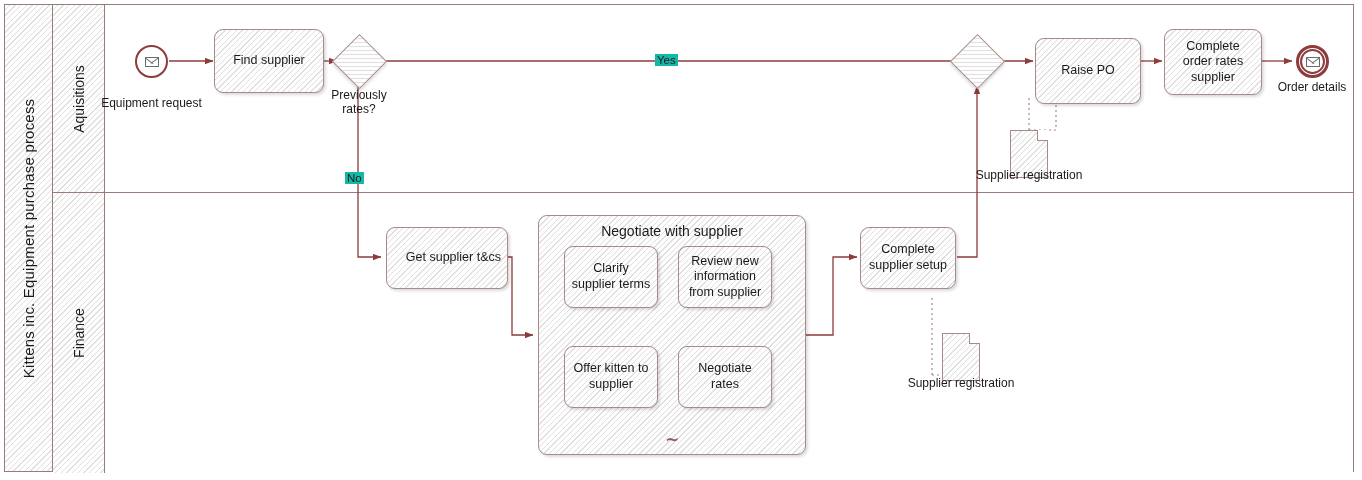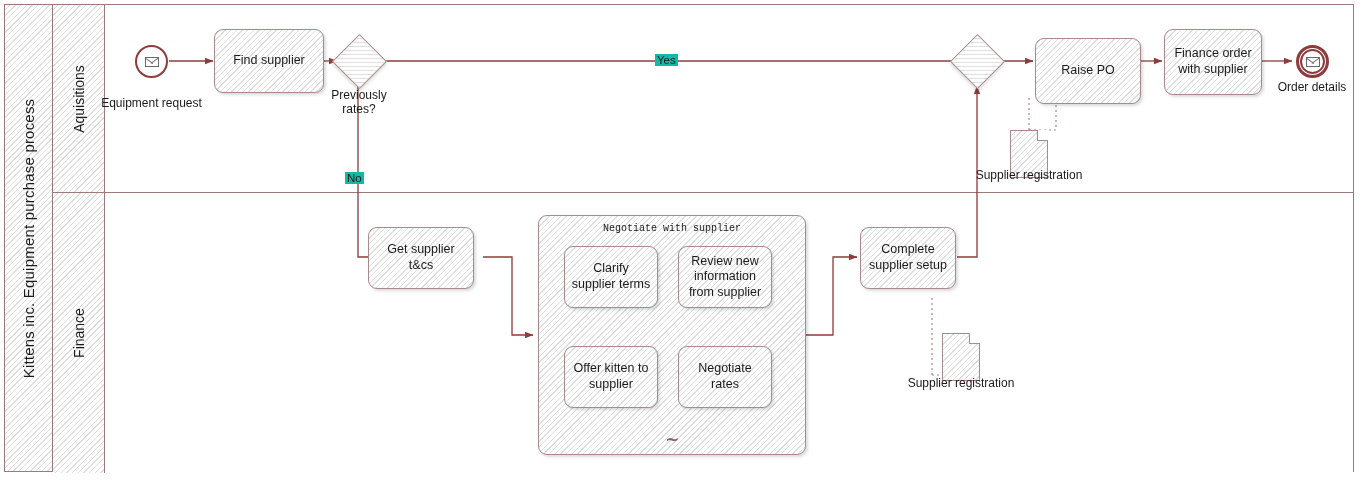--- a/index.html
+++ b/index.html
@@ -51,21 +51,21 @@
     box-sizing:border-box;display:flex;align-items:center;justify-content:center;
     text-align:center;font-size:12.5px;line-height:1.25;color:#1a1a1a;
     box-shadow:2px 2px 3px rgba(0,0,0,0.14);padding:2px 6px;
   }
   .subprocess{
     position:absolute;border:1px solid #a88a8a;border-radius:9px;
     box-sizing:border-box;box-shadow:2px 2px 3px rgba(0,0,0,0.14);
   }
   .sub-title{
     position:absolute;left:0;right:0;top:7px;text-align:center;
-    font-size:10px;color:#1a1a1a;font-family:Liberation Mono, monospace;
+    font-size:14px;color:#1a1a1a;
   }
   .adhoc{
     position:absolute;left:0;right:0;bottom:6px;text-align:center;
     font-size:17px;color:#8c5f5f;line-height:1;font-weight:bold;
   }
   .gateway{
     position:absolute;width:39px;height:39px;
     border:1px solid #a88a8a;box-sizing:border-box;
     transform:rotate(45deg);
     box-shadow:2px 2px 3px rgba(0,0,0,0.13);
@@ -188,36 +188,36 @@
 
   <div class="flow-label" style="left:345px;top:172px;">No</div>
 
   <div class="gateway hatch" style="left:958px;top:42px;"></div>
 
   <div class="task hatch" style="left:1035px;top:29px;width:106px;height:66px;margin-top:9px;">
     <span>Raise PO</span>
   </div>
 
   <div class="task hatch" style="left:1164px;top:29px;width:98px;height:66px;">
-    <span>Finance order with supplier</span>
+    <span>Complete order rates supplier</span>
   </div>
 
   <div class="event event-end" style="left:1296px;top:45px;">
     <div class="event-end-inner">
       <div class="envelope env-sm"></div>
     </div>
   </div>
   <div class="label" style="left:1252px;top:80px;width:120px;">Order details</div>
 
   <div class="data-object hatch" style="left:1010px;top:130px;">
     <div class="data-fold"></div>
   </div>
   <div class="label" style="left:956px;top:168px;width:146px;">Supplier registration</div>
 
-  <div class="task hatch" style="left:368px;top:227px;width:106px;height:62px;">
+  <div class="task hatch" style="left:386px;top:227px;width:122px;height:62px;justify-content:flex-end;">
     <span>Get supplier t&amp;cs</span>
   </div>
 
   <div class="subprocess hatch" style="left:538px;top:215px;width:268px;height:240px;">
     <div class="sub-title">Negotiate with supplier</div>
 
     <div class="task hatch" style="left:139px;top:30px;width:94px;height:62px;">
       <span>Review new information from supplier</span>
     </div>
     <div class="task hatch" style="left:25px;top:30px;width:94px;height:62px;">

